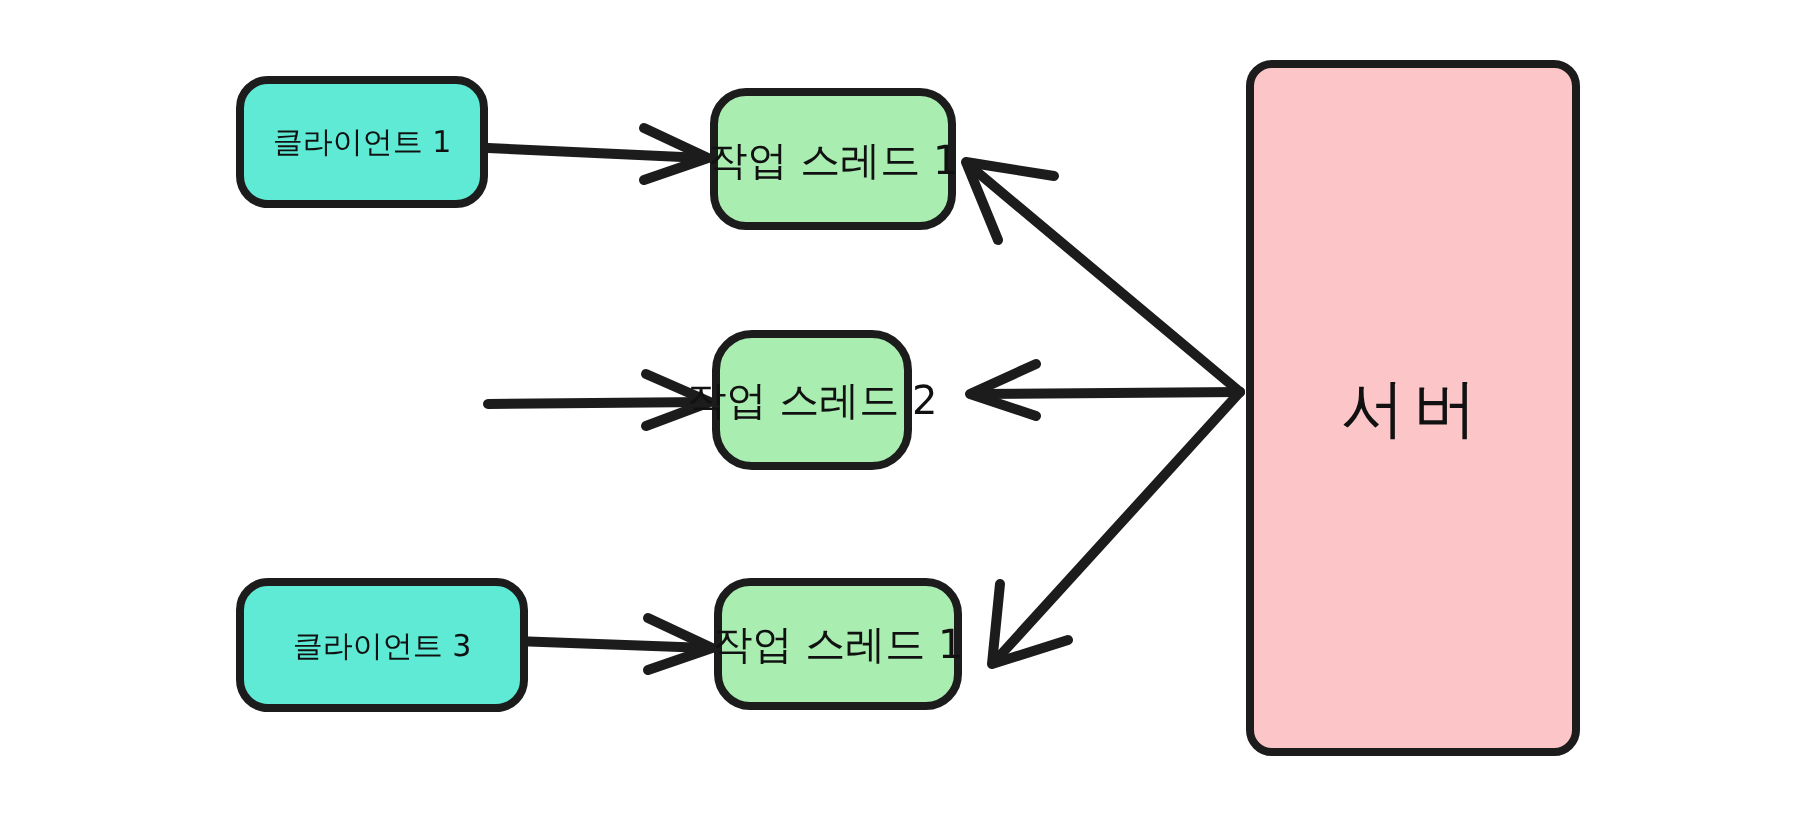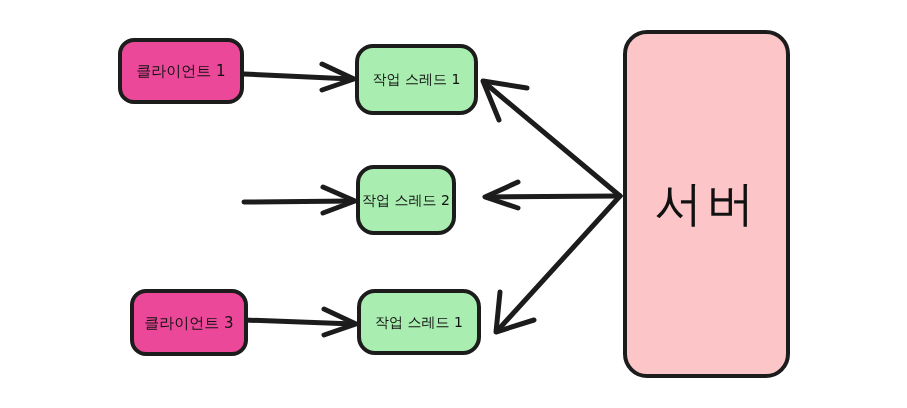--- a/index.html
+++ b/index.html
@@ -31,32 +31,32 @@
     align-items: center;
     justify-content: center;
     border: 4px solid #1c1c1c;
     color: #111111;
     text-align: center;
     line-height: 1.2;
     z-index: 3;
   }
   .node-client {
     border-radius: 16px;
-    background: #ec4899;
+    background: #5eead4;
     font-size: 15px;
   }
   .node-worker {
     border-radius: 18px;
     background: #a9edb1;
-    font-size: 14px;
+    font-size: 20px;
   }
   .node-server {
-    border-radius: 24px;
+    border-radius: 13px;
     background: #fcc6c8;
-    font-size: 48px;
+    font-size: 32px;
     letter-spacing: 4px;
   }
   .node-label {
     display: block;
     white-space: nowrap;
   }
 </style>
 </head>
 <body>
 
@@ -93,29 +93,29 @@
       <path d="M 620 196 L 498 330" stroke="#1c1c1c" stroke-width="5" fill="none" stroke-linecap="round"></path>
       <path d="M 500 292 L 496 332 L 534 320" stroke="#1c1c1c" stroke-width="5" fill="none" stroke-linecap="round" stroke-linejoin="round"></path>
     </g>
   </svg>
 
   <div class="node node-client" style="left:118px; top:38px; width:126px; height:66px;">
     <span class="node-label">클라이언트 1</span>
   </div>
 
 
-  <div class="node node-client" style="left:130px; top:289px; width:118px; height:67px;">
+  <div class="node node-client" style="left:118px; top:289px; width:146px; height:67px;">
     <span class="node-label">클라이언트 3</span>
   </div>
 
   <div class="node node-worker" style="left:355px; top:44px; width:123px; height:71px;">
     <span class="node-label">작업 스레드 1</span>
   </div>
 
-  <div class="node node-worker" style="left:356px; top:165px; width:100px; height:70px;">
+  <div class="node node-worker" style="left:356px; top:165px; width:100px; height:70px;border-radius:20px;">
     <span class="node-label">작업 스레드 2</span>
   </div>
 
   <div class="node node-worker" style="left:357px; top:289px; width:124px; height:66px;">
     <span class="node-label">작업 스레드 1</span>
   </div>
 
   <div class="node node-server" style="left:623px; top:30px; width:167px; height:348px;">
     <span class="node-label">서버</span>
   </div>

